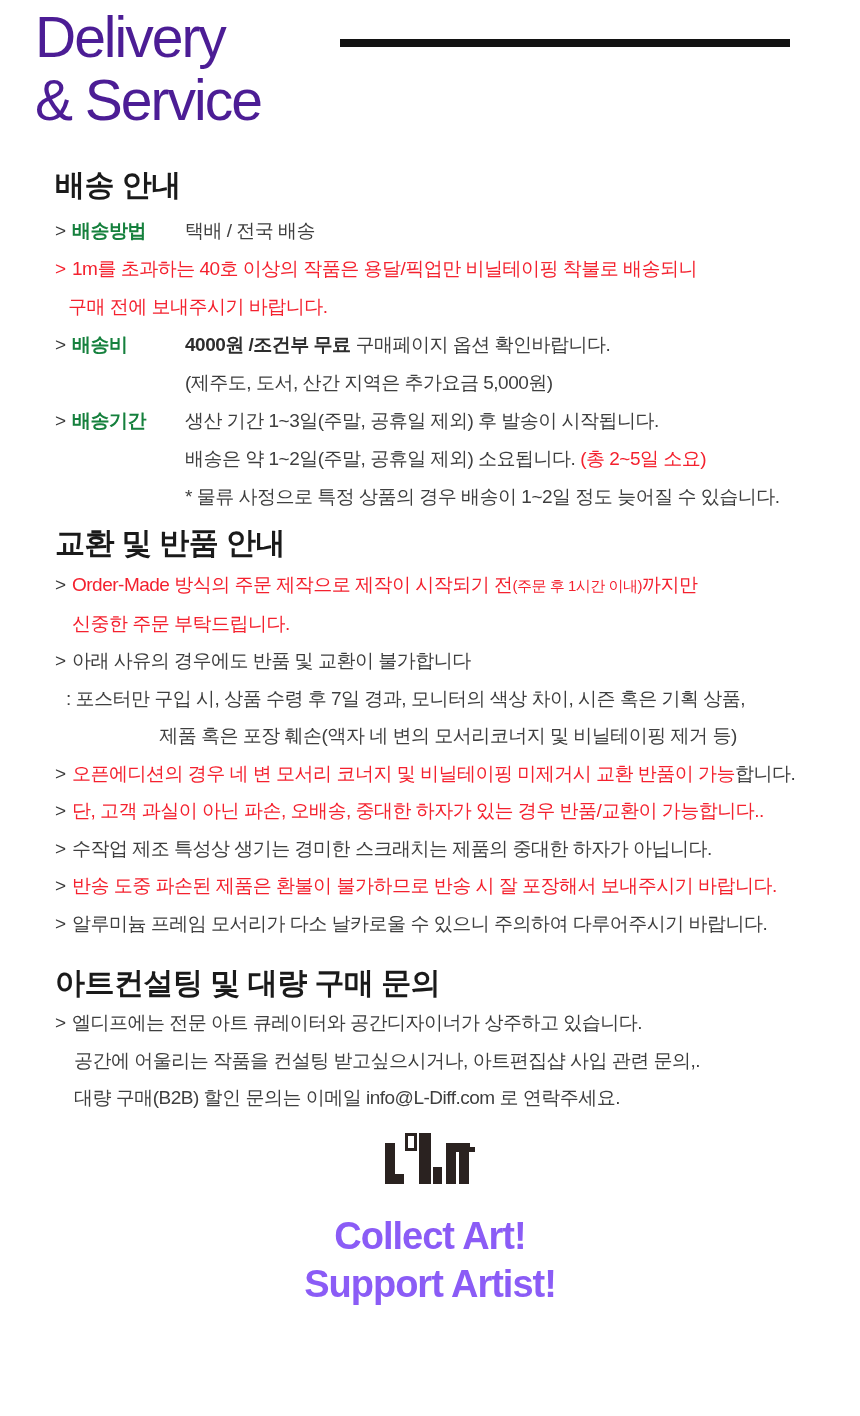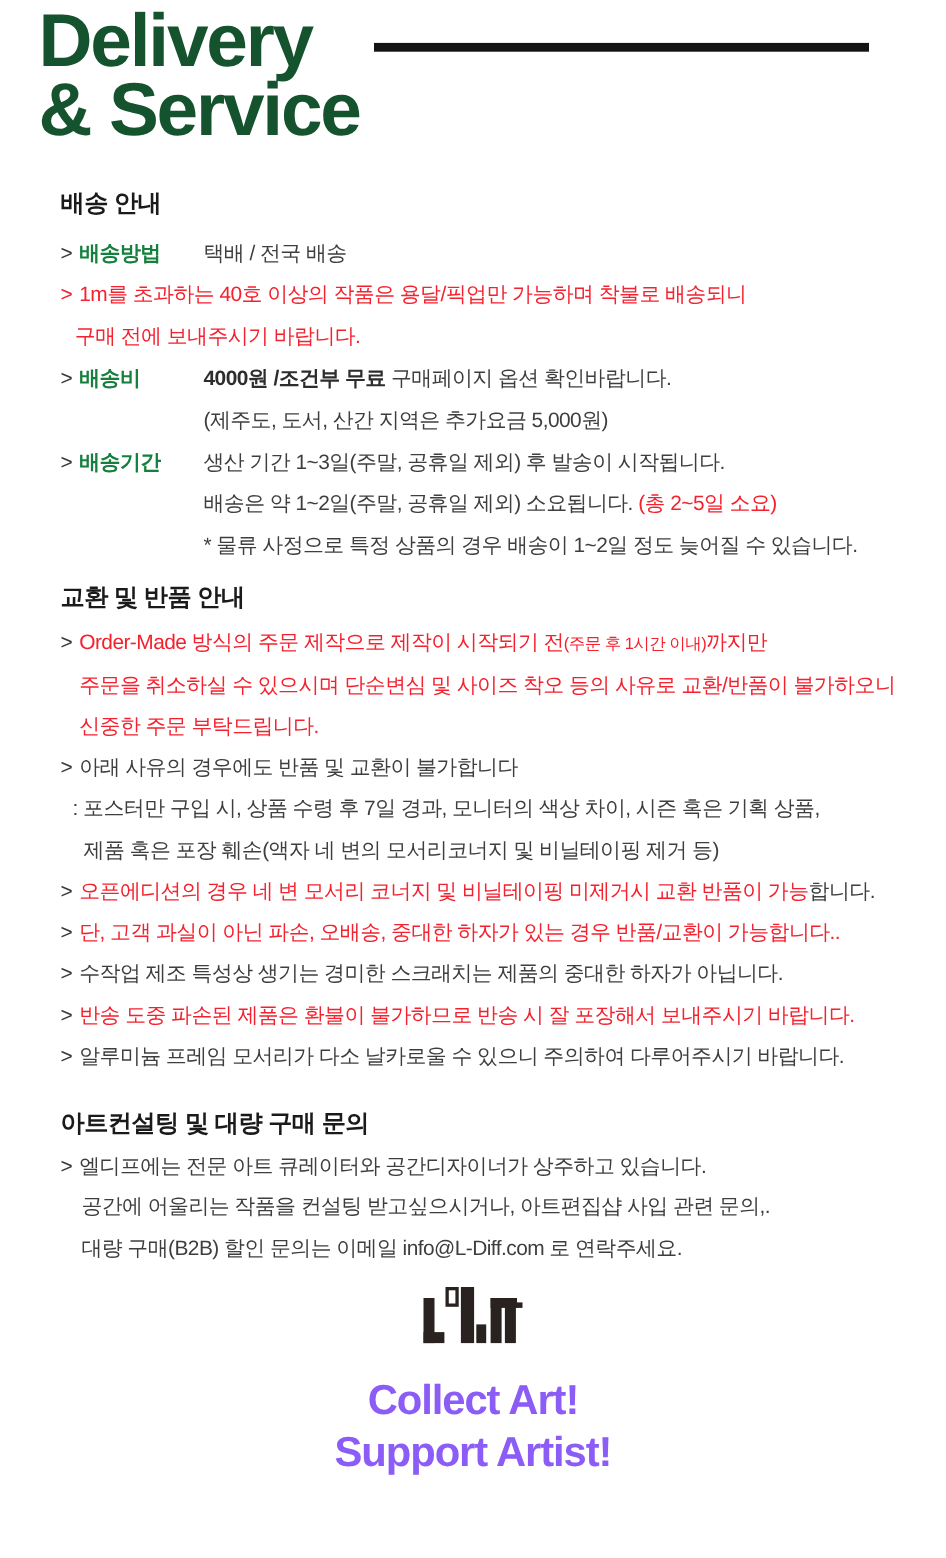--- a/index.html
+++ b/index.html
@@ -7,32 +7,32 @@
   body {
     width:860px; height:1416px; overflow:hidden;
     font-family:"Liberation Sans","DejaVu Sans",sans-serif;
     color:#3e3e3e;
   }
   .page { position:relative; width:860px; height:1416px; }
 
   
   .header { position:relative; padding:6px 0 0 35px; }
   .title {
-    font-size:68px; font-weight:700; color:#14532d;
+    font-size:57px; font-weight:400; color:#4c1d95;
     line-height:63px; letter-spacing:-2px;
   }
   .rule {
     position:absolute; left:340px; top:39px;
     width:450px; height:8px; background:#131313;
   }
 
   
   .section { margin-left:55px; margin-right:40px; }
   .sec-heading {
-    font-size:22px; font-weight:700; color:#1a1a1a;
+    font-size:30px; font-weight:700; color:#1a1a1a;
     line-height:30px; letter-spacing:-0.5px;
   }
   .sec-shipping { margin-top:38px; }
   .sec-exchange { margin-top:12px; }
   .sec-consulting { margin-top:26px; }
 
   .rows { margin-top:12px; font-size:19px; line-height:38px; letter-spacing:-0.5px; }
   .items { margin-top:8px; font-size:19px; line-height:37.5px; letter-spacing:-0.5px; }
   .sec-consulting .items { margin-top:6px; }
 
@@ -42,21 +42,21 @@
   .label { width:113px; flex:0 0 113px; font-weight:600; color:#15803d; }
   .value { flex:1; }
   .text  { flex:1; }
 
   .red   { color:#f4212e; }
   .bold  { font-weight:700; color:#2d2d2d; }
   .small { font-size:15px; }
 
   .indent-n4  { margin-left:-4px; }
   .indent-n6  { margin-left:-6px; }
-  .indent-p4  { margin-left:4px; }
+  .indent-p4  { margin-left:4px;text-align:center; }
   .indent-p6  { margin-left:6px; }
   .indent-p2  { margin-left:2px; }
 
   
   .logo {
     position:relative; width:90px; height:51px;
     margin:16px auto 0 auto;
   }
   .logo .blk { position:absolute; background:#2a2220; }
   .blk-l-vert   { left:0;  top:10; width:10; height:41px; }
@@ -95,21 +95,21 @@
 
       <div class="row">
         <span class="bullet">&gt;</span>
         <span class="label">배송방법</span>
         <span class="value">택배 / 전국 배송</span>
       </div>
 
       <div class="row">
         <span class="bullet red">&gt;</span>
         <div class="text red">
-          <div>1m를 초과하는 40호 이상의 작품은 용달/픽업만 가능하며 착불로 배송되니</div>
+          <div>1m를 초과하는 40호 이상의 작품은 용달/픽업만 비닐테이핑 착불로 배송되니</div>
           <div class="indent-n4">구매 전에 보내주시기 바랍니다.</div>
         </div>
       </div>
 
       <div class="row">
         <span class="bullet">&gt;</span>
         <span class="label">배송비</span>
         <div class="value">
           <div><span class="bold">4000원 /조건부 무료</span><span> 구매페이지 옵션 확인바랍니다.</span></div>
           <div>(제주도, 도서, 산간 지역은 추가요금 5,000원)</div>
@@ -130,21 +130,20 @@
   </div>
 
   <div class="section sec-exchange">
     <div class="sec-heading">교환 및 반품 안내</div>
     <div class="items">
 
       <div class="row">
         <span class="bullet">&gt;</span>
         <div class="text">
           <div><span class="red">Order-Made 방식의 주문 제작으로 제작이 시작되기 전</span><span class="red small">(주문 후 1시간 이내)</span><span class="red">까지만</span></div>
-          <div class="red">주문을 취소하실 수 있으시며 단순변심 및 사이즈 착오 등의 사유로 교환/반품이 불가하오니</div>
           <div class="red">신중한 주문 부탁드립니다.</div>
         </div>
       </div>
 
       <div class="row">
         <span class="bullet">&gt;</span>
         <div class="text">
           <div>아래 사유의 경우에도 반품 및 교환이 불가합니다</div>
           <div class="indent-n6">: 포스터만 구입 시, 상품 수령 후 7일 경과, 모니터의 색상 차이, 시즌 혹은 기획 상품,</div>
           <div class="indent-p4">제품 혹은 포장 훼손(액자 네 변의 모서리코너지 및 비닐테이핑 제거 등)</div>

